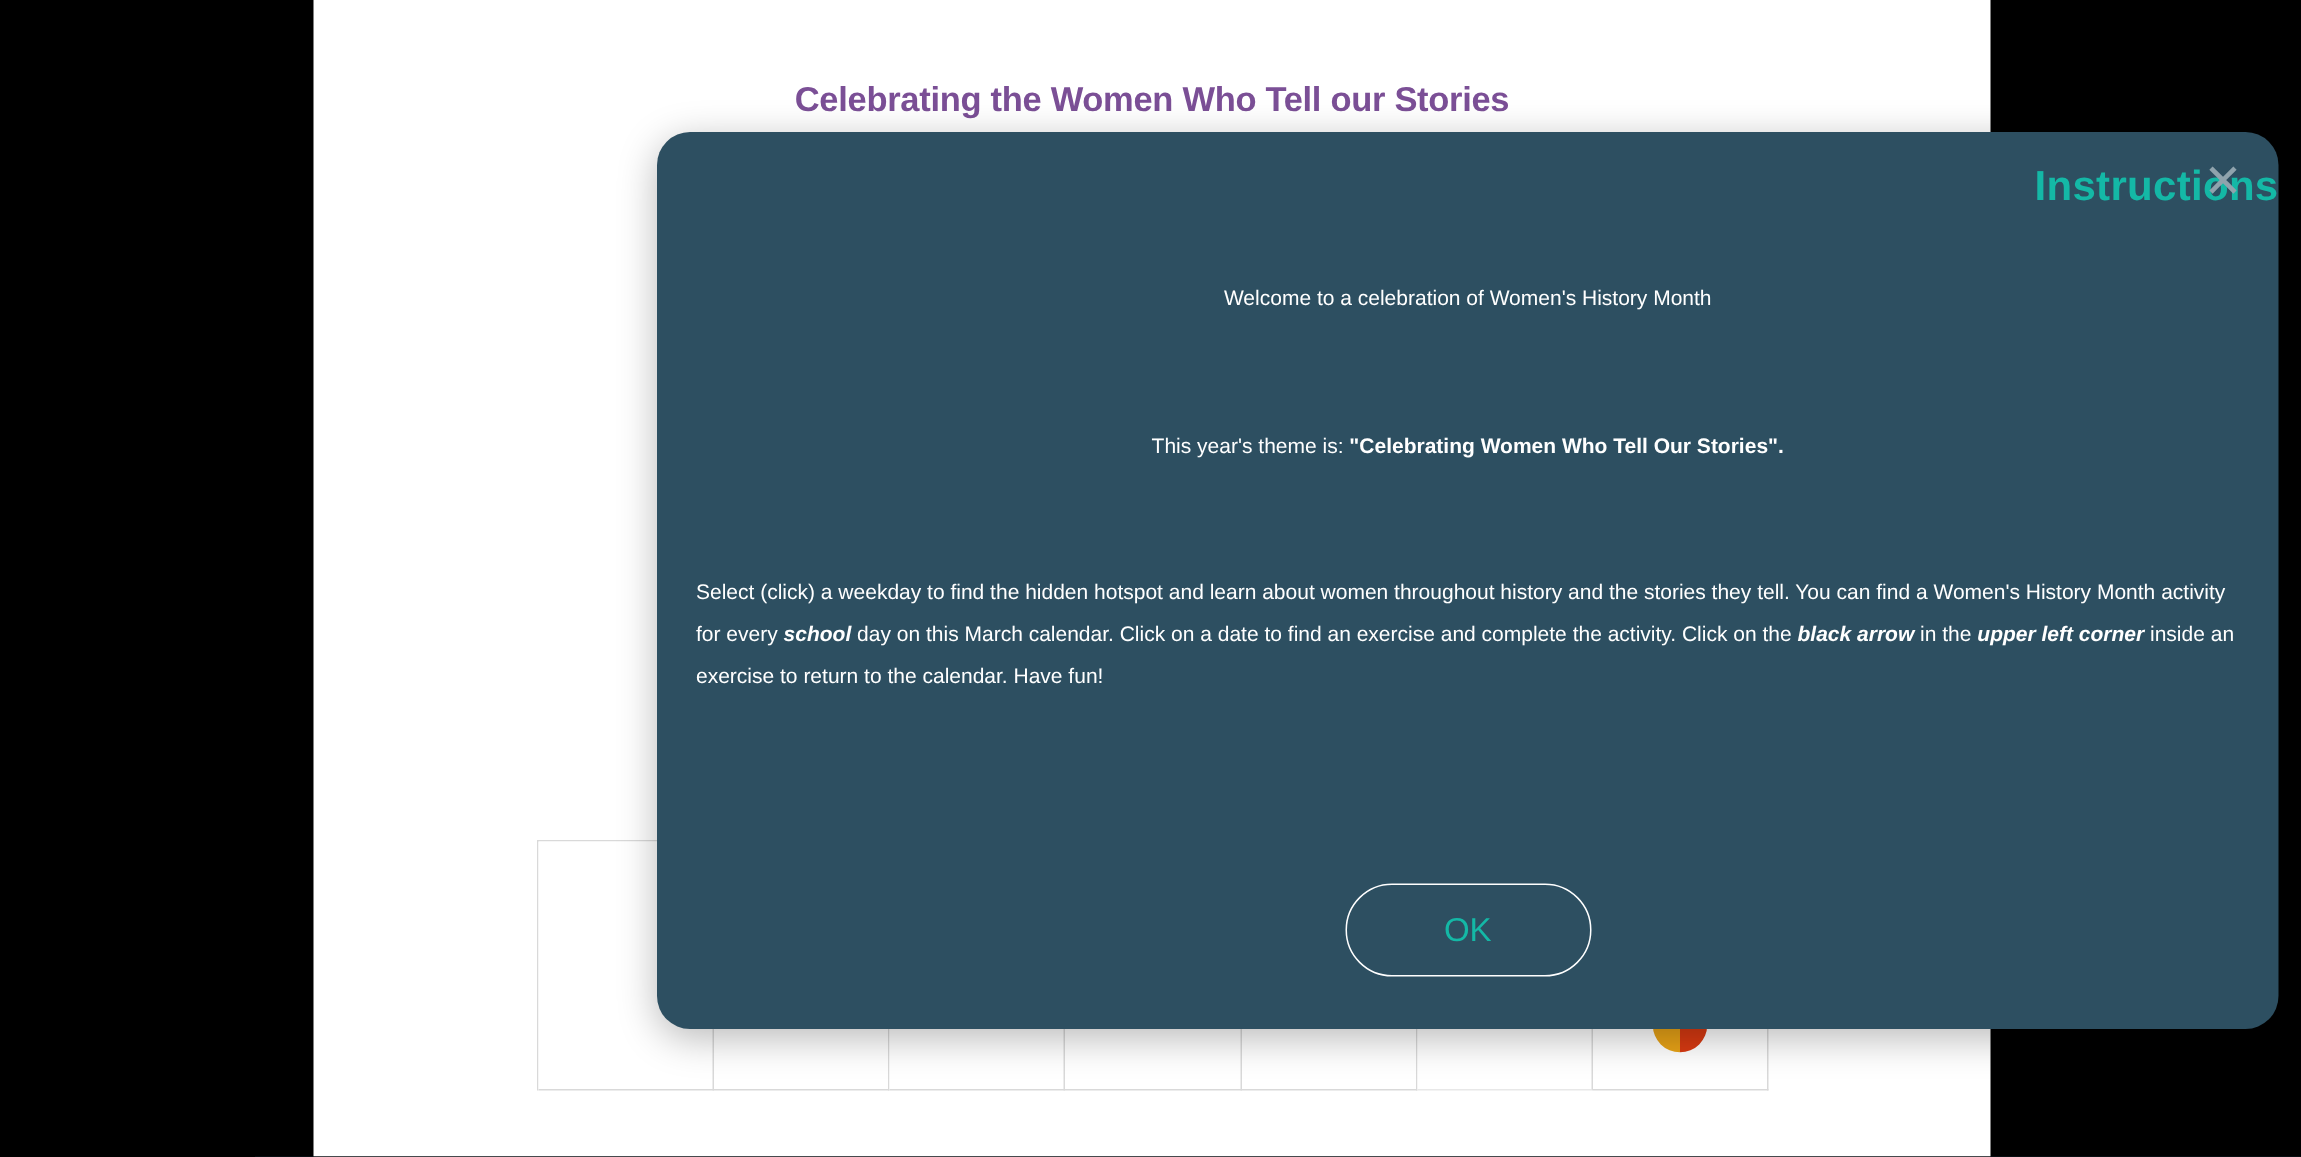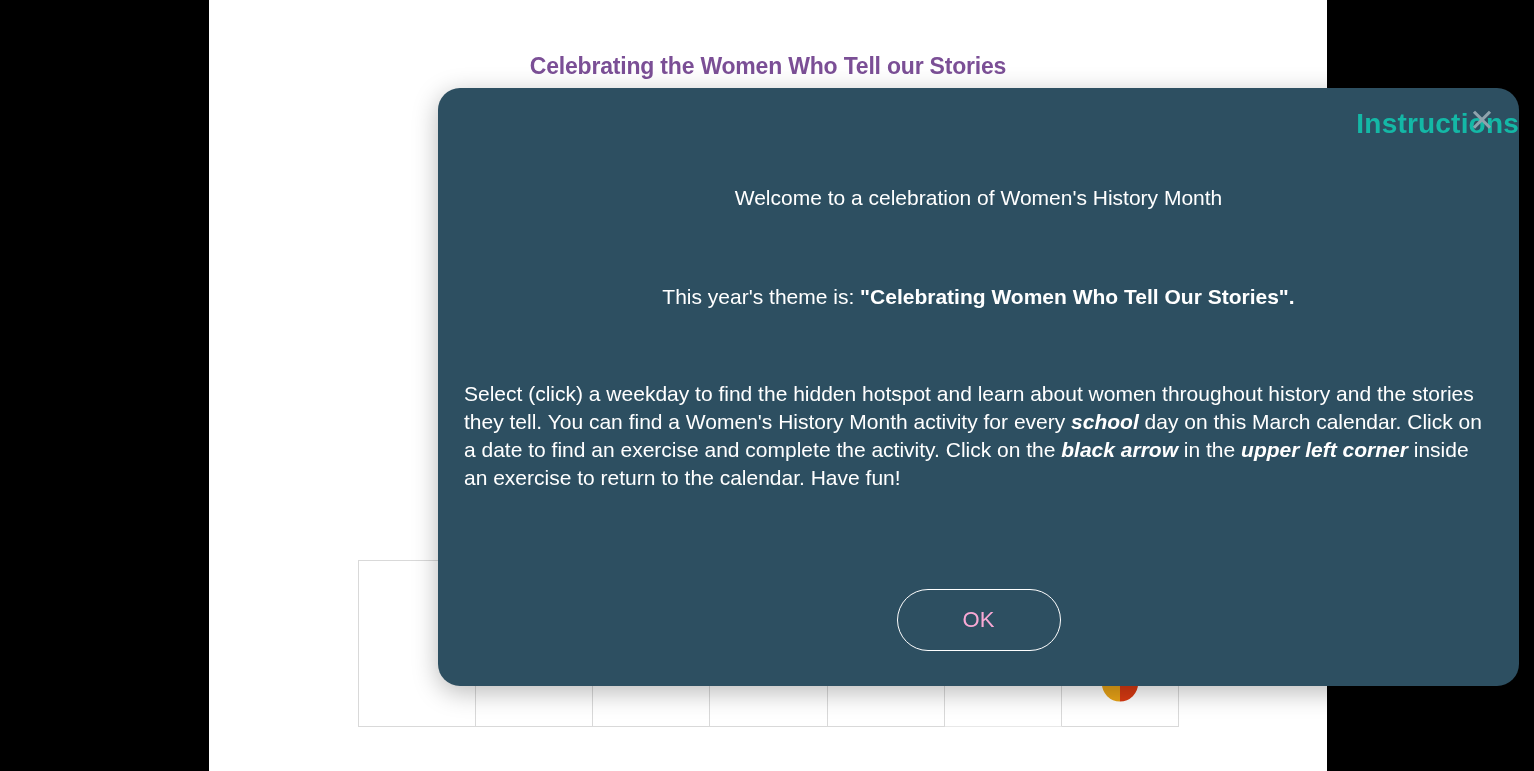--- a/index.html
+++ b/index.html
@@ -122,21 +122,21 @@
   }
 
   #modal-body {
     position: absolute;
     left: 26px;
     top: 86px;
     width: 1029px;
   }
 
   .body-line {
-    font-size: 21px;
+    font-size: 14px;
     line-height: 28px;
     color: #ffffff;
   }
 
   #welcome-line {
     text-align: center;
     margin-top: 10px;
   }
 
   #theme-line {
@@ -155,21 +155,21 @@
   #ok-button {
     position: absolute;
     left: 50%;
     transform: translateX(-50%);
     top: 501px;
     width: 164px;
     height: 62px;
     border-radius: 34px;
     border: 1.6px solid #ffffff;
     background: transparent;
-    color: #f9a8d4;
+    color: #14b8a6;
     font-size: 22px;
     font-family: "Liberation Sans", sans-serif;
     cursor: pointer;
     line-height: 58px;
     text-align: center;
     padding: 0;
   }
 </style>
 </head>
 <body>

